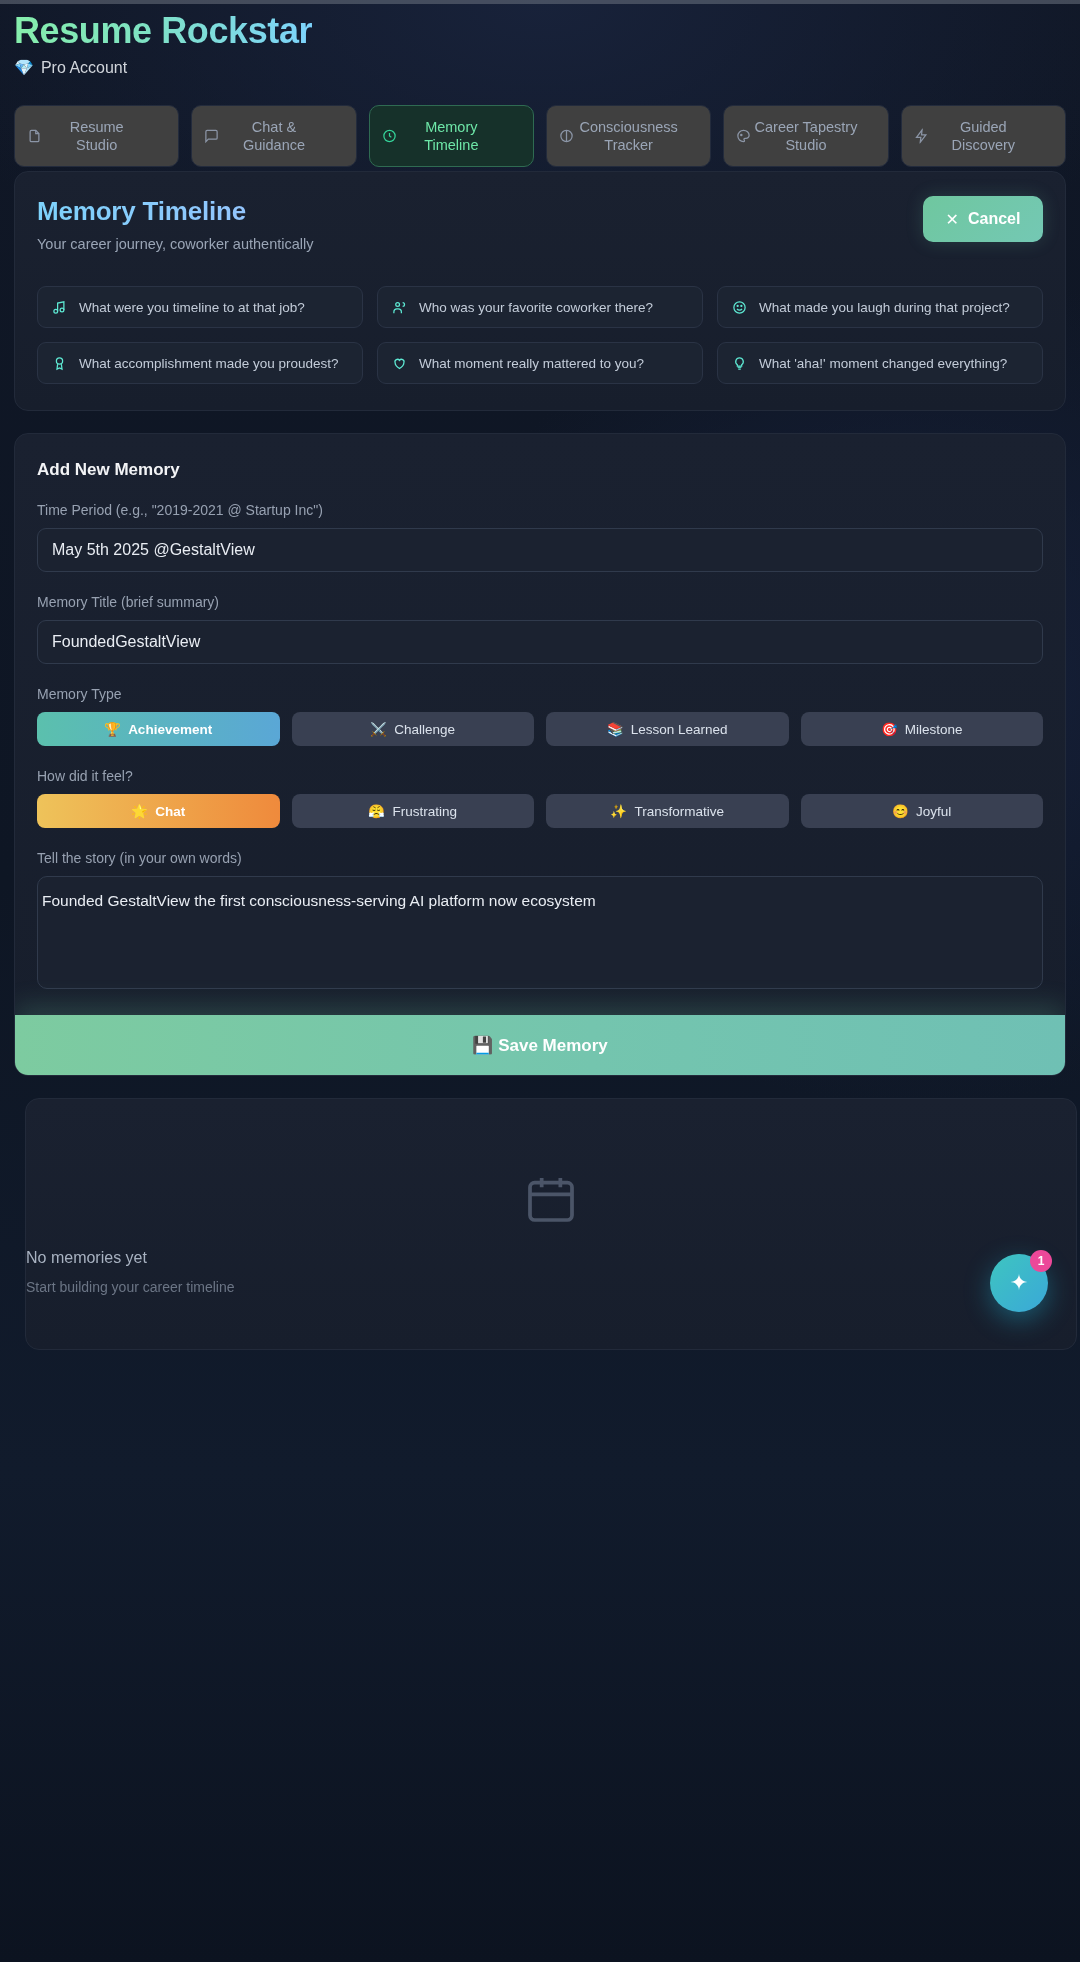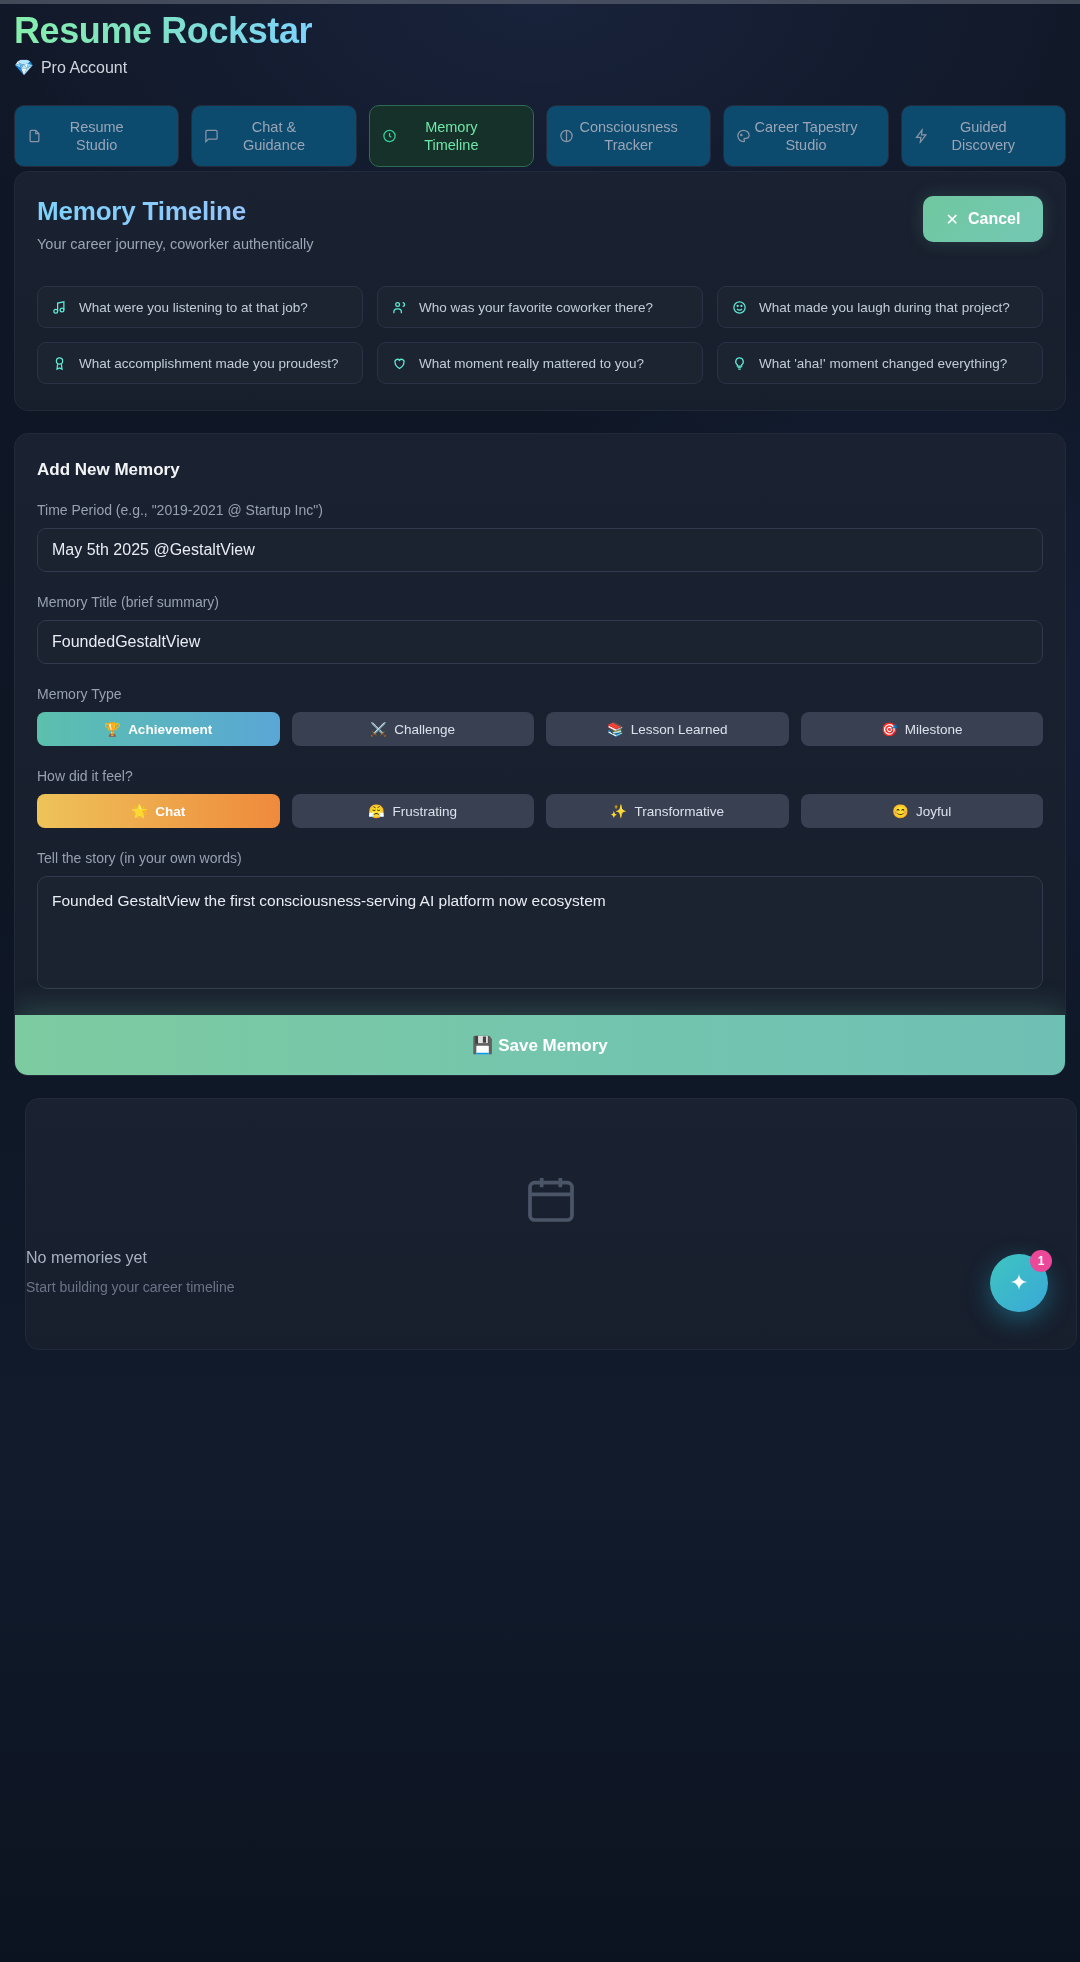--- a/index.html
+++ b/index.html
@@ -29,21 +29,21 @@
     background:linear-gradient(90deg,#86efac 0%,#7fe3c0 40%,#7dd3fc 100%);
     -webkit-background-clip:text;background-clip:text;color:transparent;
     display:inline-block;
   }
   .pro{display:flex;align-items:center;gap:7px;margin-top:8px;font-size:16px;color:#d1d5db;}
   .gem{font-size:16px;line-height:1;}
 
   
   .tabs{display:flex;gap:12px;margin:28px 0 0 14px;width:1052px;}
   .tab{
-    flex:1;height:62px;border-radius:10px;background:#0c4a6e;border:1px solid #232b3c;
+    flex:1;height:62px;border-radius:10px;background:#404040;border:1px solid #232b3c;
     position:relative;display:flex;align-items:center;justify-content:center;
     padding:0 8px;
   }
   .tab .t-label{
     font-size:14.5px;color:#9aa5b6;text-align:center;line-height:1.3;white-space:pre-line;
   }
   .tab .t-icon{position:absolute;left:12px;top:50%;transform:translateY(-50%);
     width:15px;height:15px;color:#8b95a6;}
   .tab.active{background:#16312a;border:1px solid #2f6b52;}
   .tab.active .t-label{color:#6ee7a8;}
@@ -99,21 +99,21 @@
   .pill{
     height:34px;border-radius:8px;background:#394052;border:none;
     display:flex;align-items:center;justify-content:center;gap:7px;
     color:#dbe2ec;font-size:13.5px;cursor:pointer;
     font-family:"Liberation Sans",sans-serif;
   }
   .pill.sel-type{background:linear-gradient(90deg,#5bc0ad 0%,#5aa7d6 100%);color:#ffffff;font-weight:bold;}
   .pill.sel-feel{background:linear-gradient(90deg,#eec35a 0%,#ef8a3c 100%);color:#ffffff;font-weight:bold;}
   .story-area{
     width:100%;height:113px;border-radius:10px;background:#1b2230;border:1px solid #303a4c;
-    color:#e9edf3;font-size:15.5px;padding:13px 14px;resize:none;outline:none;
+    color:#e9edf3;font-size:15.5px;padding:13px 4px;resize:none;outline:none;
     font-family:"Liberation Sans",sans-serif;line-height:1.45;
   }
   .save-wrap{margin:22px -22px 0 -22px;position:relative;}
   .save-btn{
     display:block;width:100%;height:60px;border:none;border-radius:0;
     background:linear-gradient(90deg,#7dcba0 0%,#74c5ae 55%,#6fc0b4 100%);
     color:#ffffff;font-size:17px;font-weight:bold;cursor:pointer;
     font-family:"Liberation Sans",sans-serif;
     box-shadow:0 -10px 26px rgba(110,200,160,.20);
   }
@@ -237,21 +237,21 @@
     <div class="chips">
 
       <div class="chip">
         <span class="c-icon">
           <svg viewBox="0 0 24 24" fill="none" stroke="currentColor" stroke-width="2">
               <path d="M9 18V5l10-2v13"></path>
               <circle cx="6" cy="18" r="3"></circle>
               <circle cx="16" cy="16" r="3"></circle>
             </svg>
         </span>
-        <span class="c-text">What were you listening to at that job?</span>
+        <span class="c-text">What were you timeline to at that job?</span>
       </div>
 
       <div class="chip">
         <span class="c-icon">
           <svg viewBox="0 0 24 24" fill="none" stroke="currentColor" stroke-width="2">
               <circle cx="9" cy="7" r="3"></circle>
               <path d="M3 21v-2a5 5 0 0 1 5-5h2a5 5 0 0 1 5 5v2"></path>
               <path d="M17 4a3 3 0 0 1 0 6"></path>
             </svg>
         </span>

